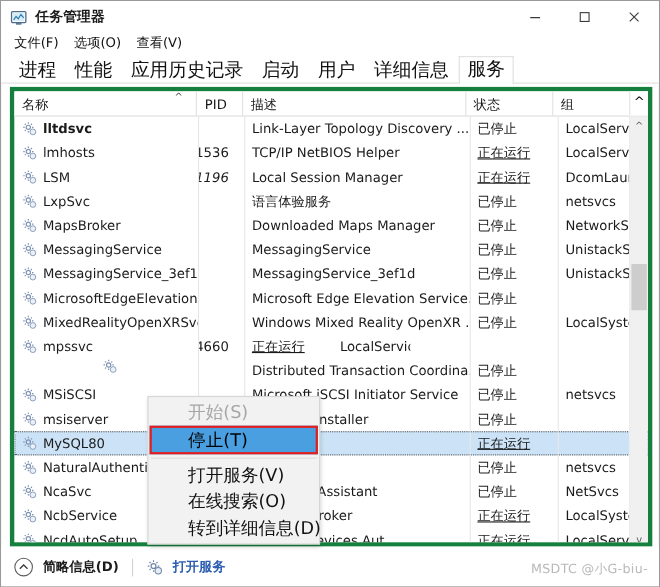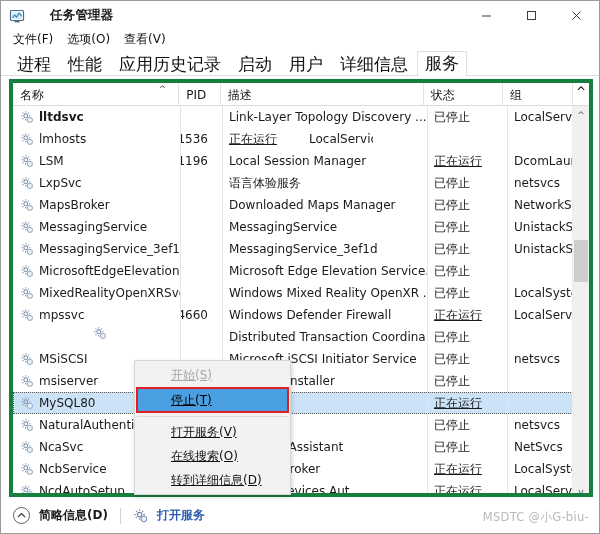--- a/index.html
+++ b/index.html
@@ -28,21 +28,21 @@
     position: relative;
     height: 29px;
     background: #ffffff;
     display: flex;
     align-items: center;
   }
   .title-left {
     display: flex;
     align-items: center;
     padding-left: 8px;
-    gap: 25px;
+    gap: 7px;
   }
   .app-icon {
     width: 16px; height: 16px;
     position: relative;
     flex: 0 0 auto;
   }
   .app-icon svg { display: block; }
   .app-title {
     font-size: 12.5px;
     font-weight: bold;
@@ -286,25 +286,24 @@
     border: 1px solid #d6d6d6;
     box-shadow: 1px 2px 4px rgba(0,0,0,.18);
     padding: 2px 0;
     z-index: 40;
   }
   .ctx-item {
     height: 24px;
     display: flex;
     align-items: center;
     padding-left: 36px;
-    font-size: 12px;
+    font-size: 16px;
     color: #111111;
     white-space: nowrap;
     position: relative;
-    text-decoration: underline;
   }
   .ctx-item.disabled { color: #a6a6a6; }
   .ctx-item.highlight {
     background: #4a9fe0;
     color: #000000;
     border: 2px solid #e02020;
     height: 26px;
     margin: 0 1px;
     padding-left: 33px;
   }
@@ -410,39 +409,40 @@
                 <g fill="none" stroke="#7e93b3" stroke-width="1.25">
                   <circle cx="6.6" cy="6.6" r="2.2"></circle>
                   <path d="M6.6 1.3v1.5M6.6 10.4v1.5M1.3 6.6h1.5M10.4 6.6h1.5M2.9 2.9l1 1M9.3 9.3l1 1M10.3 2.9l-1 1M3.9 9.3l-1 1"></path>
                 </g>
                 <circle cx="11.3" cy="11.3" r="3" fill="#eaf0f7" stroke="#7e93b3" stroke-width=".9"></circle>
               </svg>
             </span>
             <span>lmhosts</span>
           </div>
           <div class="cell c-pid" style="width: 42px;">1536</div>
+          <div class="cell c-desc" style="width: 205px;">TCP/IP NetBIOS Helper</div>
           <div class="cell c-status" style="width: 80px;">
             <span class="runtxt">正在运行</span>
           </div>
           <div class="cell c-group" style="width: 71px;">LocalService...</div>
         </div>
         <div class="row">
           <div class="cell c-name" style="width: 167px;">
             <span style="display: flex; width: 14px; height: 14px; flex: 0 0 auto;">
               <svg class="svc-icon" viewBox="0 0 16 16">
                 <g fill="none" stroke="#7e93b3" stroke-width="1.25">
                   <circle cx="6.6" cy="6.6" r="2.2"></circle>
                   <path d="M6.6 1.3v1.5M6.6 10.4v1.5M1.3 6.6h1.5M10.4 6.6h1.5M2.9 2.9l1 1M9.3 9.3l1 1M10.3 2.9l-1 1M3.9 9.3l-1 1"></path>
                 </g>
                 <circle cx="11.3" cy="11.3" r="3" fill="#eaf0f7" stroke="#7e93b3" stroke-width=".9"></circle>
               </svg>
             </span>
             <span>LSM</span>
           </div>
-          <div class="cell c-pid" style="width: 42px;">1196</div>
+          <div class="cell c-pid" style="width: 42px; font-style: italic;">1196</div>
           <div class="cell c-desc" style="width: 205px;">Local Session Manager</div>
           <div class="cell c-status" style="width: 80px;">
             <span class="runtxt">正在运行</span>
           </div>
           <div class="cell c-group" style="width: 71px;">DcomLaunch</div>
         </div>
         <div class="row">
           <div class="cell c-name" style="width: 167px;">
             <span style="display: flex; width: 14px; height: 14px; flex: 0 0 auto;">
               <svg class="svc-icon" viewBox="0 0 16 16">
@@ -569,21 +569,20 @@
                 <g fill="none" stroke="#7e93b3" stroke-width="1.25">
                   <circle cx="6.6" cy="6.6" r="2.2"></circle>
                   <path d="M6.6 1.3v1.5M6.6 10.4v1.5M1.3 6.6h1.5M10.4 6.6h1.5M2.9 2.9l1 1M9.3 9.3l1 1M10.3 2.9l-1 1M3.9 9.3l-1 1"></path>
                 </g>
                 <circle cx="11.3" cy="11.3" r="3" fill="#eaf0f7" stroke="#7e93b3" stroke-width=".9"></circle>
               </svg>
             </span>
             <span>mpssvc</span>
           </div>
           <div class="cell c-pid" style="width: 42px;">4660</div>
-          <div class="cell c-desc" style="width: 205px;">Windows Defender Firewall</div>
           <div class="cell c-status" style="width: 80px;">
             <span class="runtxt">正在运行</span>
           </div>
           <div class="cell c-group" style="width: 71px;">LocalService...</div>
         </div>
         <div class="row">
           <div class="cell c-name" style="width: 167px; flex-direction: column;">
             <span style="display: flex; width: 14px; height: 14px; flex: 0 0 auto;">
               <svg class="svc-icon" viewBox="0 0 16 16">
                 <g fill="none" stroke="#7e93b3" stroke-width="1.25">

